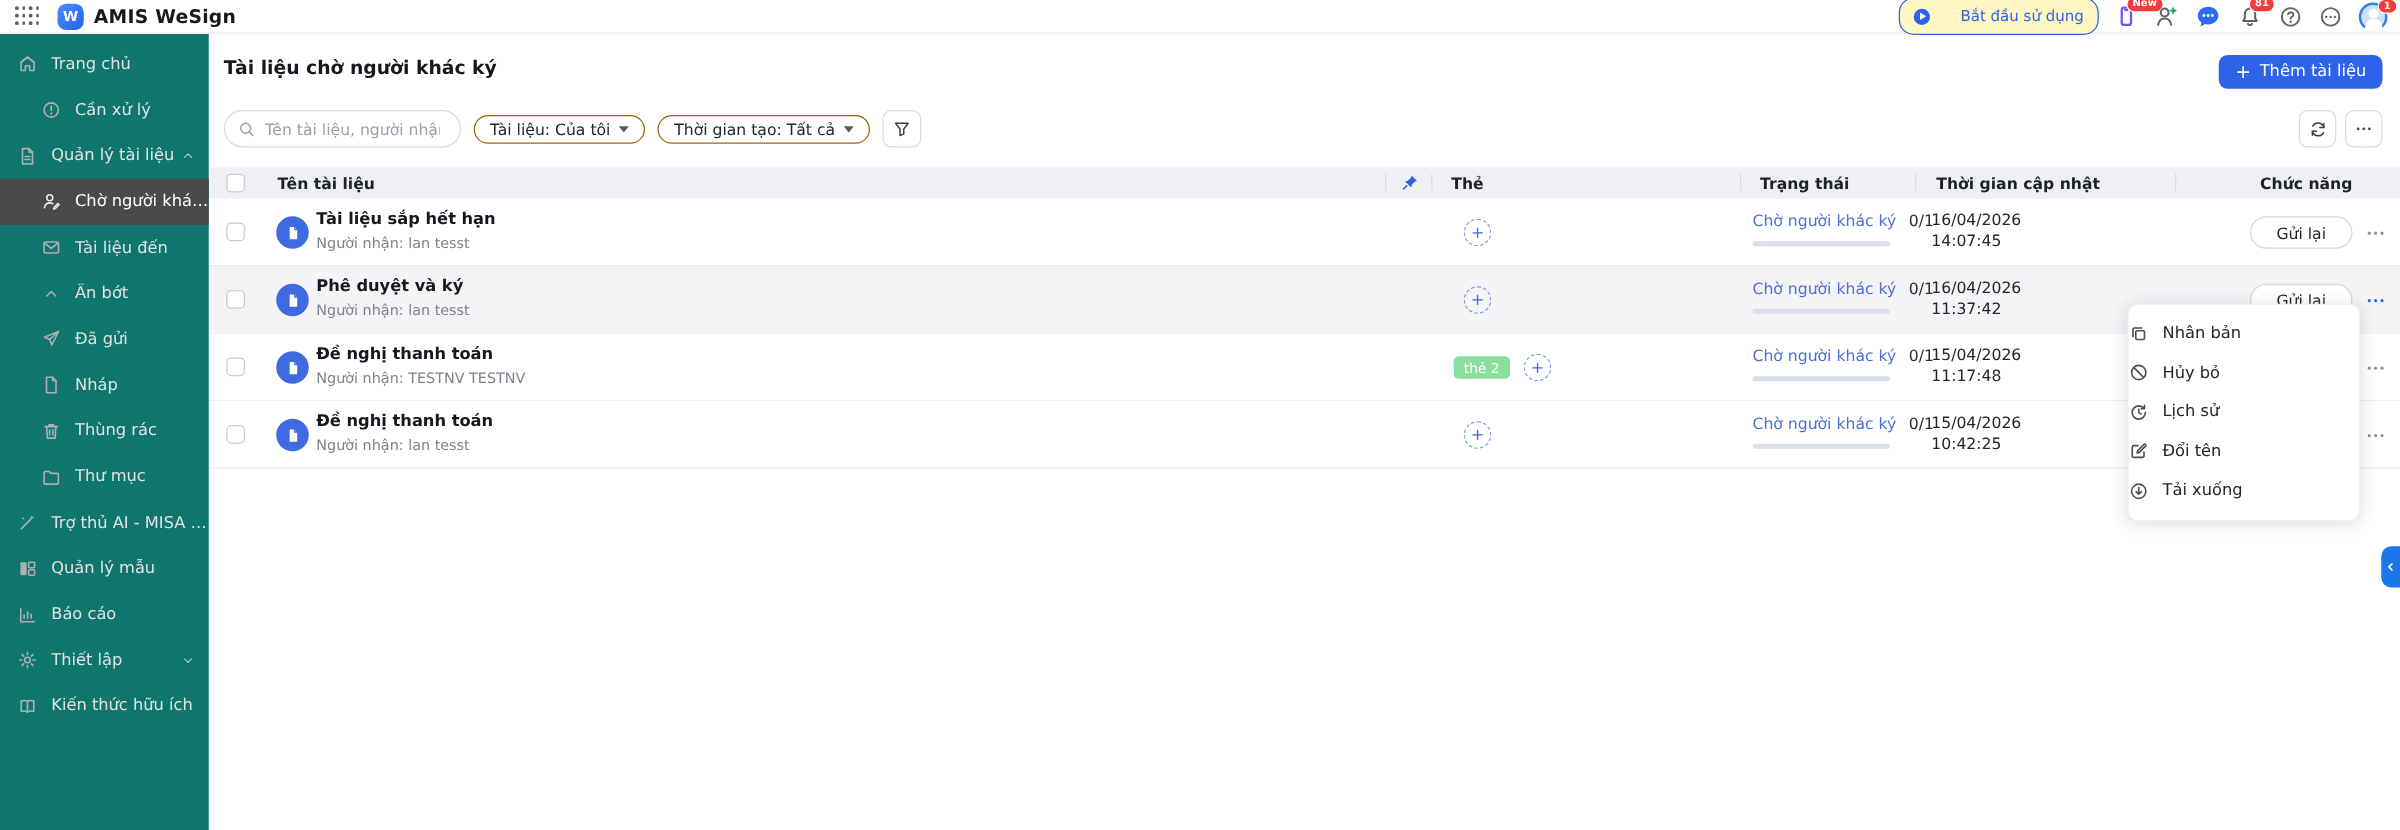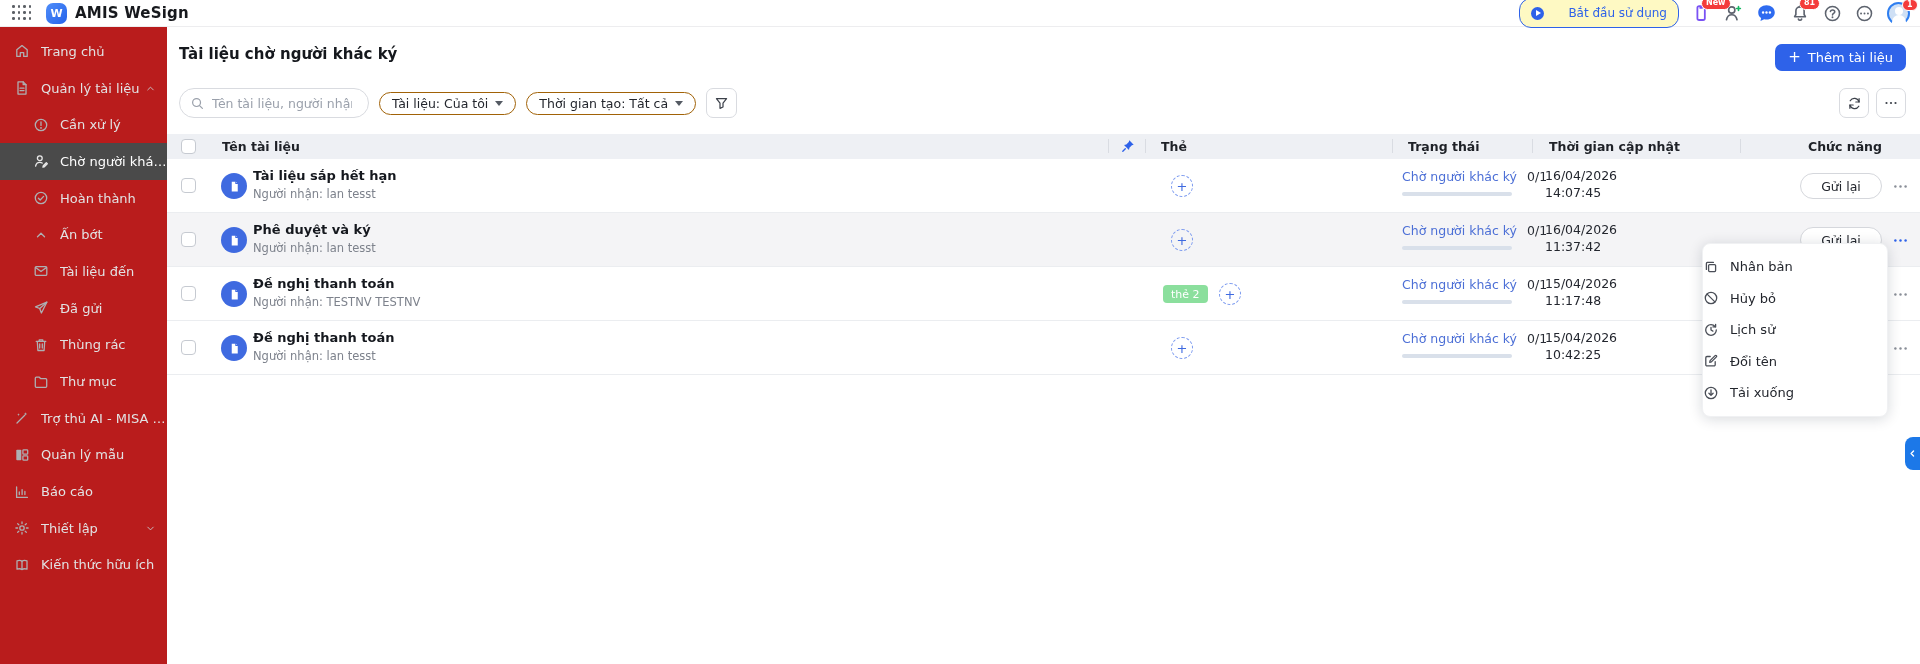--- a/index.html
+++ b/index.html
@@ -39,21 +39,21 @@
     border-radius:7px; padding:1px 4px; line-height:1.1; white-space:nowrap; border:1px solid #fff;
   }
   .phone-ic { color:#7a52f4; }
   .chat-bubble { width:21px; height:21px; }
   .avatar { width:23px; height:23px; border-radius:50%; background:#cfe0f5; border:2px solid #2e7ef0; position:relative; overflow:visible; }
   .avatar::before { content:""; position:absolute; left:6px; top:3px; width:8px; height:8px; border-radius:50%; background:#fff; }
   .avatar::after { content:""; position:absolute; left:3px; top:11px; width:14px; height:10px; border-radius:7px 7px 0 0; background:#fff; }
   .avatar .badge-red { top:-5px; left:13px; }
 
   
-  .sidebar { position:absolute; left:0; top:27px; width:167px; height:637px; background:#b91c1c; padding-top:6px; z-index:30; }
+  .sidebar { position:absolute; left:0; top:27px; width:167px; height:637px; background:#0f766e; padding-top:6px; z-index:30; }
   .side-item { height:36.7px; display:flex; align-items:center; gap:11px; padding-left:14px; color:#e2e2e3; font-size:13px; cursor:pointer; position:relative; }
   .side-item .sic { color:#aeafb2; flex:0 0 16px; }
   .side-item.lvl1 { padding-left:33px; }
   .side-item.active { background:#4a4a4a; color:#fff; }
   .side-item.active .sic { color:#e8e8e8; }
   .side-item .chev { position:absolute; right:11px; color:#c9c9cb; }
   .side-label { white-space:nowrap; overflow:hidden; text-overflow:ellipsis; }
 
   
   .main { position:absolute; left:167px; top:27px; width:1753px; height:637px; background:#fff; }
@@ -199,82 +199,82 @@
 
 <div class="sidebar">
 
   <div class="side-item">
     <svg class="ic sic" width="16" height="16" viewBox="0 0 16 16">
         <path d="M2.8 6.8 8 2.6l5.2 4.2v6.6H9.7V9.6H6.3v3.8H2.8z"></path>
       </svg>
     <span class="side-label">Trang chủ</span>
   </div>
 
+  <div class="side-item lvl1">
+    <svg class="ic sic" width="16" height="16" viewBox="0 0 16 16">
+        <circle cx="8" cy="8" r="5.7"></circle>
+        <path d="M8 5v3.4"></path>
+        <circle cx="8" cy="10.9" r=".9" fill="currentColor" stroke="none"></circle>
+      </svg>
+    <span class="side-label">Cần xử lý</span>
+  </div>
+
   <div class="side-item">
     <svg class="ic sic" width="16" height="16" viewBox="0 0 16 16">
         <path d="M4 1.9h5.2L12 4.7v9.4H4z"></path>
         <path d="M9.2 1.9v2.8H12"></path>
         <path d="M6 8.2h4M6 10.6h4"></path>
       </svg>
     <span class="side-label">Quản lý tài liệu</span>
     <svg class="ic chev" width="11" height="11" viewBox="0 0 16 16">
         <path d="M4 10l4-4 4 4"></path>
       </svg>
   </div>
 
-  <div class="side-item lvl1">
-    <svg class="ic sic" width="16" height="16" viewBox="0 0 16 16">
-        <circle cx="8" cy="8" r="5.7"></circle>
-        <path d="M8 5v3.4"></path>
-        <circle cx="8" cy="10.9" r=".9" fill="currentColor" stroke="none"></circle>
-      </svg>
-    <span class="side-label">Cần xử lý</span>
-  </div>
-
   <div class="side-item lvl1 active">
     <svg class="ic sic" width="16" height="16" viewBox="0 0 16 16">
         <circle cx="6.8" cy="5.2" r="2.4"></circle>
         <path d="M2.6 13.2c.4-2.5 2.1-3.9 4.2-3.9.9 0 1.7.2 2.4.7"></path>
         <path d="M10.3 12.8l3-3 1 1-3 3-1.4.4z"></path>
       </svg>
     <span class="side-label">Chờ người khác ký</span>
   </div>
 
 
-  <div class="side-item lvl1">
-    <svg class="ic sic" width="16" height="16" viewBox="0 0 16 16">
-        <circle cx="8" cy="8" r="5.7"></circle>
-        <path d="M5.4 8.2l1.8 1.8 3.4-3.6"></path>
-      </svg>
-    <span class="side-label">Hoàn thành</span>
-  </div>
-
-  <div class="side-item lvl1">
-    <svg class="ic sic" width="16" height="16" viewBox="0 0 16 16">
-        <path d="M4.5 9.8 8 6.3l3.5 3.5"></path>
-      </svg>
-    <span class="side-label">Ẩn bớt</span>
-  </div>
 
   <div class="side-item lvl1">
     <svg class="ic sic" width="16" height="16" viewBox="0 0 16 16">
         <rect x="2.2" y="3.6" width="11.6" height="8.8" rx="1.2"></rect>
         <path d="M2.6 4.5 8 8.6l5.4-4.1"></path>
       </svg>
     <span class="side-label">Tài liệu đến</span>
   </div>
 
   <div class="side-item lvl1">
     <svg class="ic sic" width="16" height="16" viewBox="0 0 16 16">
+        <path d="M4.5 9.8 8 6.3l3.5 3.5"></path>
+      </svg>
+    <span class="side-label">Ẩn bớt</span>
+  </div>
+
+  <div class="side-item lvl1">
+    <svg class="ic sic" width="16" height="16" viewBox="0 0 16 16">
         <path d="M13.8 2.2 2.5 6.8l4.2 1.7L8.4 13z"></path>
         <path d="M6.7 8.5l7.1-6.3"></path>
       </svg>
     <span class="side-label">Đã gửi</span>
   </div>
 
+  <div class="side-item lvl1">
+    <svg class="ic sic" width="16" height="16" viewBox="0 0 16 16">
+        <path d="M4.2 1.8h4.9l2.7 2.7v9.7H4.2z"></path>
+        <path d="M9.1 1.8v2.7h2.7"></path>
+      </svg>
+    <span class="side-label">Nháp</span>
+  </div>
 
   <div class="side-item lvl1">
     <svg class="ic sic" width="16" height="16" viewBox="0 0 16 16">
         <path d="M3.2 4.3h9.6M6.2 4.3V2.9h3.6v1.4M4.3 4.3l.6 9.2h6.2l.6-9.2"></path>
         <path d="M6.7 6.8v4.2M9.3 6.8v4.2"></path>
       </svg>
     <span class="side-label">Thùng rác</span>
   </div>
 
   <div class="side-item lvl1">

